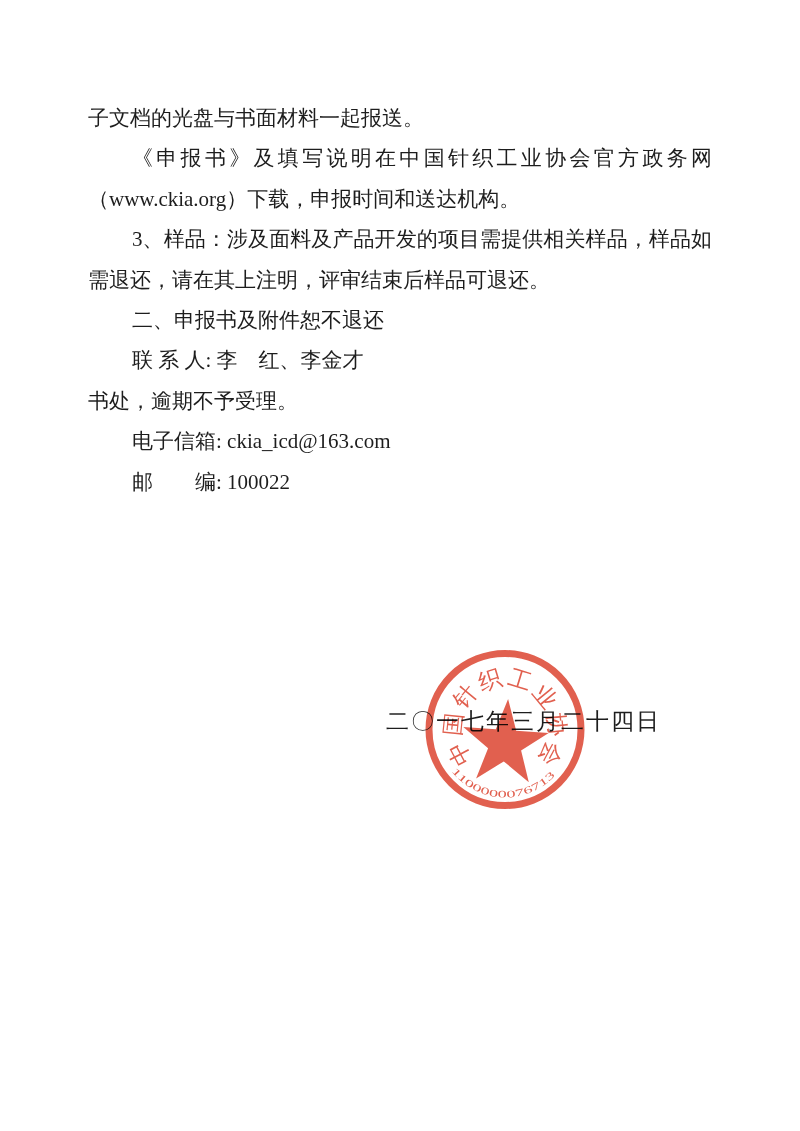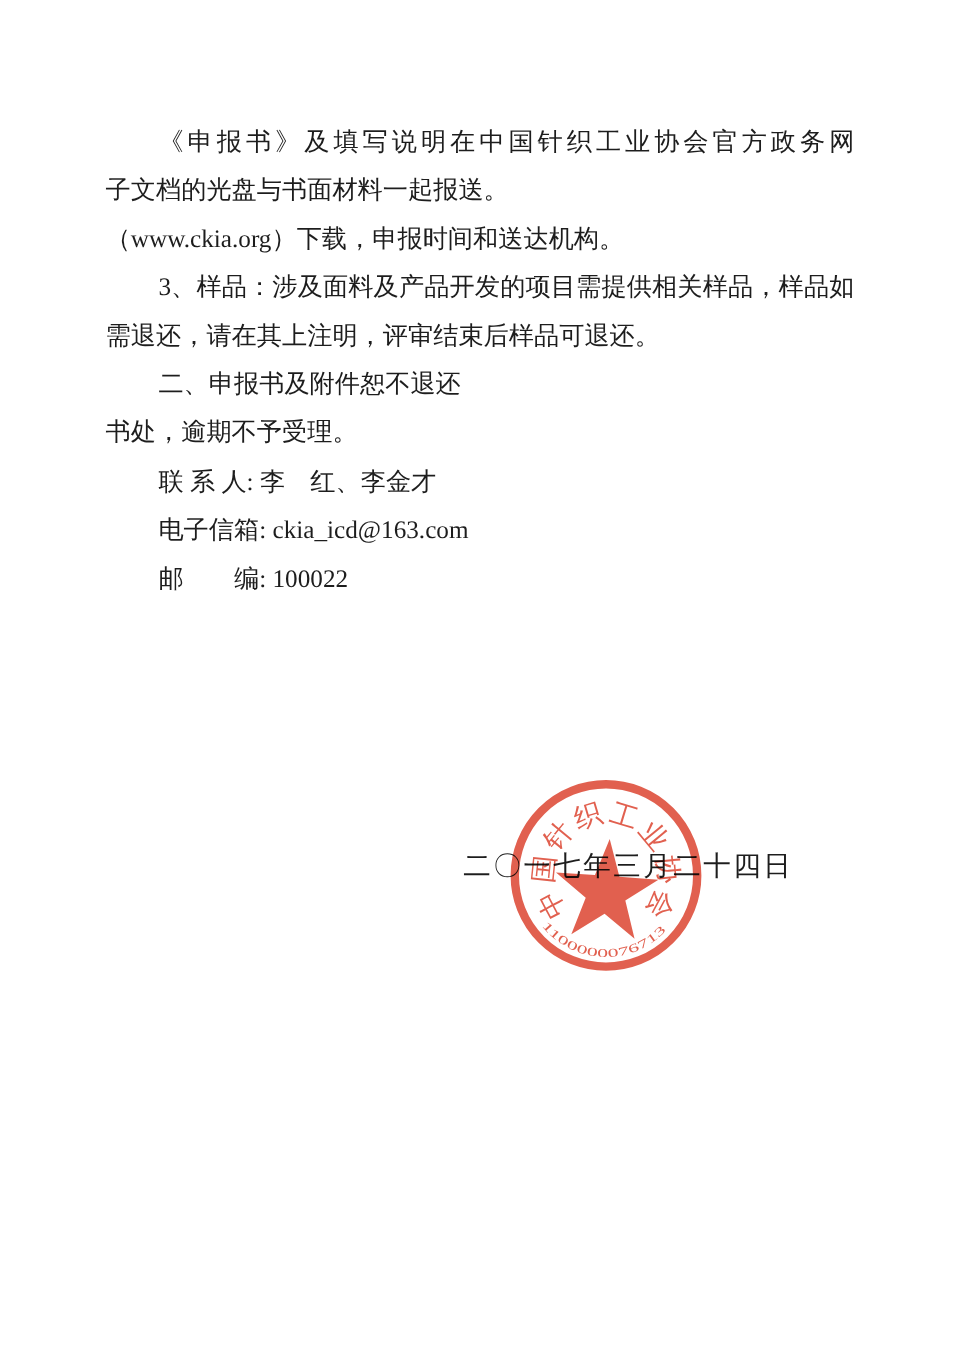--- a/index.html
+++ b/index.html
@@ -62,28 +62,28 @@
   .seal text {
     font-family: "Liberation Serif", "DejaVu Serif", serif;
   }
 </style>
 </head>
 <body>
 
 <div class="page">
 
   <div class="doc-body">
+      <div class="line">子文档的光盘与书面材料一起报送。</div>
       <div class="line indent justify">《申报书》及填写说明在中国针织工业协会官方政务网</div>
-      <div class="line">子文档的光盘与书面材料一起报送。</div>
       <div class="line">（www.ckia.org）下载，申报时间和送达机构。</div>
       <div class="line indent justify">3、样品：涉及面料及产品开发的项目需提供相关样品，样品如</div>
       <div class="line">需退还，请在其上注明，评审结束后样品可退还。</div>
       <div class="line indent">二、申报书及附件恕不退还</div>
+      <div class="line indent">联 系 人: 李　红、李金才</div>
       <div class="line">书处，逾期不予受理。</div>
-      <div class="line indent">联 系 人: 李　红、李金才</div>
       <div class="line indent">电子信箱: ckia_icd@163.com</div>
       <div class="line indent">邮　　编: 100022</div>
     </div>
 
   <div class="date-line">二〇一七年三月二十四日</div>
 
   <svg class="seal" viewBox="415 639 180 182" xmlns="http://www.w3.org/2000/svg">
     <defs>
       <path id="seal-arc-top" d="M 472.8,759.5 A 44,44 0 1 1 537.2,759.5" fill="none"></path>
       <path id="seal-arc-bottom" d="M 451.4,771.4 A 68,68 0 0 0 558.6,771.4" fill="none"></path>

